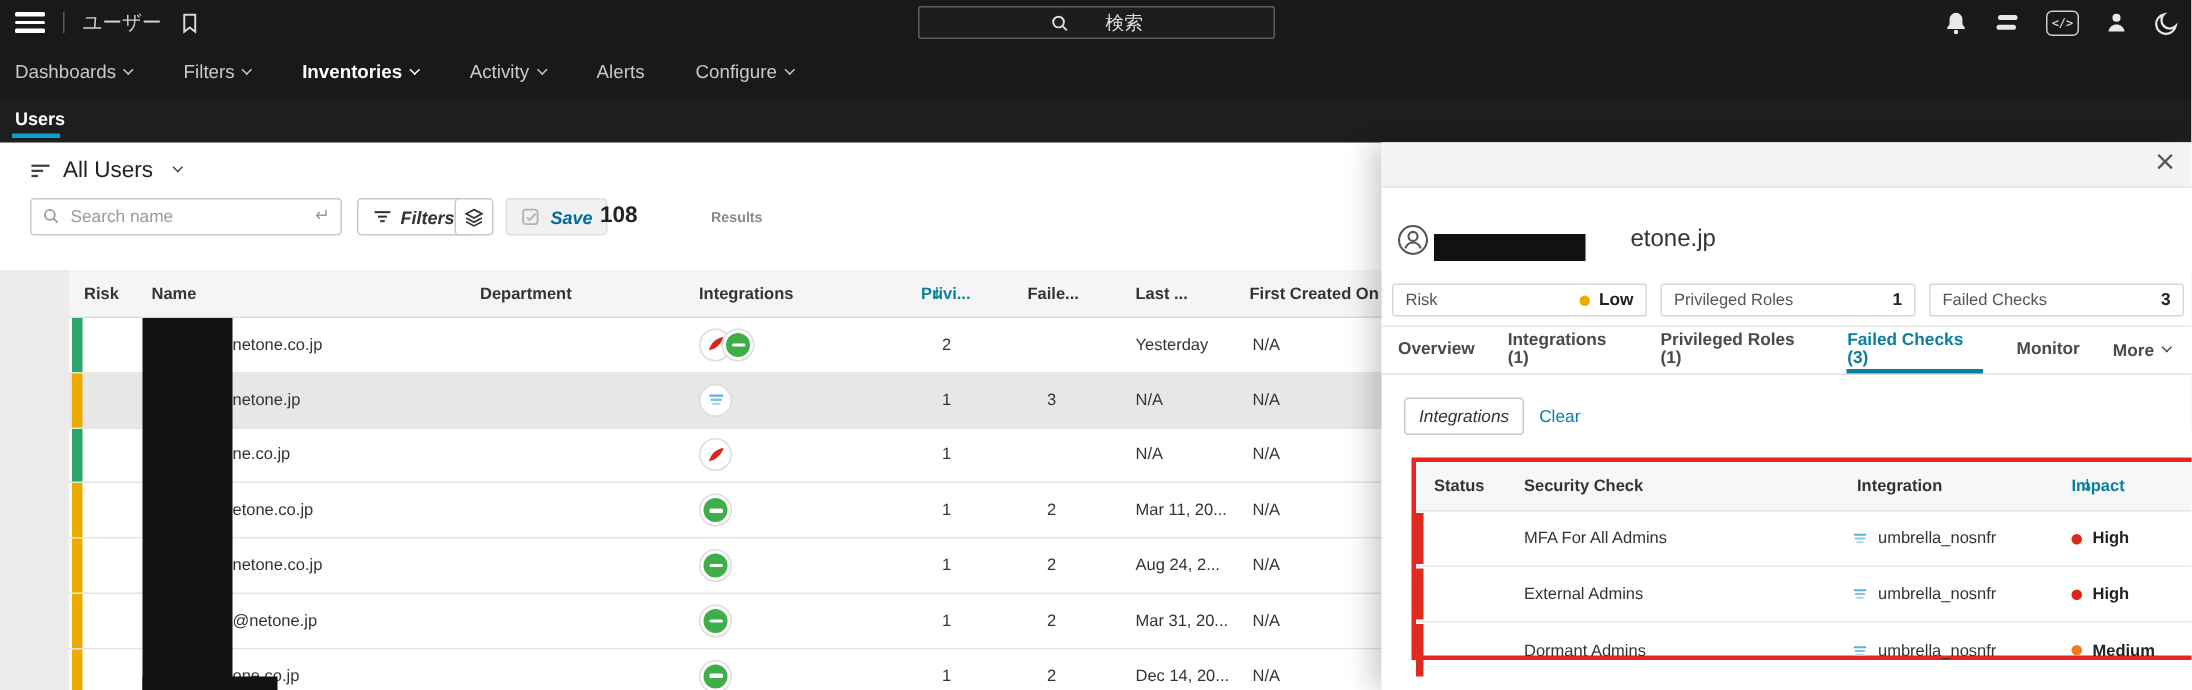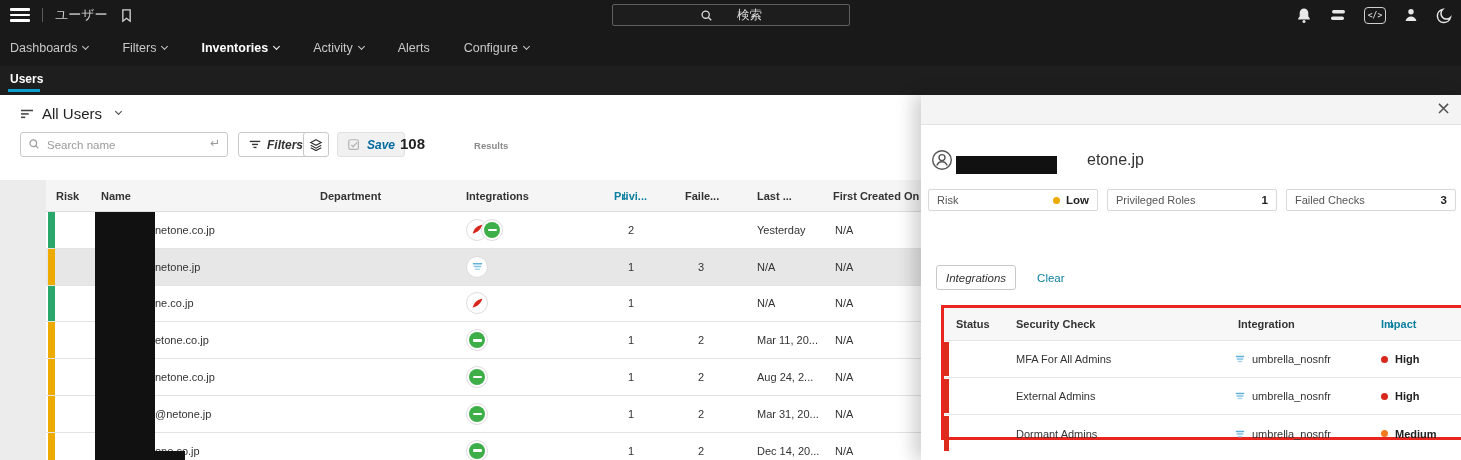--- a/index.html
+++ b/index.html
@@ -110,21 +110,21 @@
            display:flex; align-items:center; border-bottom:3px solid transparent; padding-top:2px; }
   .p-tab.active { color:#0b7f9e; border-bottom-color:#0b7f9e; }
   .p-more { margin-left:auto; margin-right:14px; font-size:11.5px; font-weight:bold; color:#4a4a4a;
             cursor:pointer; display:flex; align-items:center; }
   .p-filterrow { position:absolute; left:15px; top:170px; display:flex; align-items:center; gap:8px; }
   .chip-btn { height:25px; padding:0 9px; font-weight:normal; font-size:11.5px; }
   .p-search { position:relative; width:165px; height:25px; }
   .p-search input { width:100%; height:100%; border:1px solid #c9c9c9; border-radius:3px;
                     padding:0 6px 0 24px; font-size:11px; color:#333; outline:none; font-family:inherit; }
   .p-search .mag { position:absolute; left:7px; top:6px; }
-  .p-clear { font-size:11.5px; color:#0b7f9e; cursor:pointer; margin-left:13px; }
+  .p-clear { font-size:11.5px; color:#0b7f9e; cursor:pointer; margin-left:2px; }
   
   .checks-box { position:absolute; left:20px; top:210px; width:534px; height:135px;
                 border:3px solid #e8251f; background:#fff; }
   .cthead { position:relative; height:33px; background:#f7f7f7; border-bottom:1px solid #e4e4e4;
             font-size:11px; font-weight:bold; color:#333; }
   .cthead span, .ctrow .ccell { position:absolute; top:50%; transform:translateY(-50%); white-space:nowrap; }
   .ch-status{left:12px;} .ch-check{left:72px;} .ch-int{left:294px;}
   .ch-impact{left:437px; color:#0b7f9e; cursor:pointer;}
   .ctrow { position:relative; height:37px; border-bottom:1px solid #e8e8e8; font-size:11px; color:#333;
            cursor:pointer; }
@@ -440,20 +440,31 @@
     <div class="stat-card">
       <span class="lab">Privileged Roles</span>
       <span class="val">1</span>
     </div>
     <div class="stat-card">
       <span class="lab">Failed Checks</span>
       <span class="val">3</span>
     </div>
   </div>
 
+  <div class="p-tabs">
+    <span class="p-tab">Overview</span>
+    <span class="p-tab">Integrations (1)</span>
+    <span class="p-tab">Privileged Roles (1)</span>
+    <span class="p-tab active">Failed Checks (3)</span>
+    <span class="p-tab">Monitor</span>
+    <span class="p-more">
+        <span>More</span>
+        <span class="chev"></span>
+      </span>
+  </div>
 
   <div class="p-filterrow">
     <button class="btn chip-btn">Integrations</button>
     <span class="p-clear">Clear</span>
   </div>
 
   <div class="checks-box">
     <div class="cthead">
       <span class="ch-status">Status</span>
       <span class="ch-check">Security Check</span>

